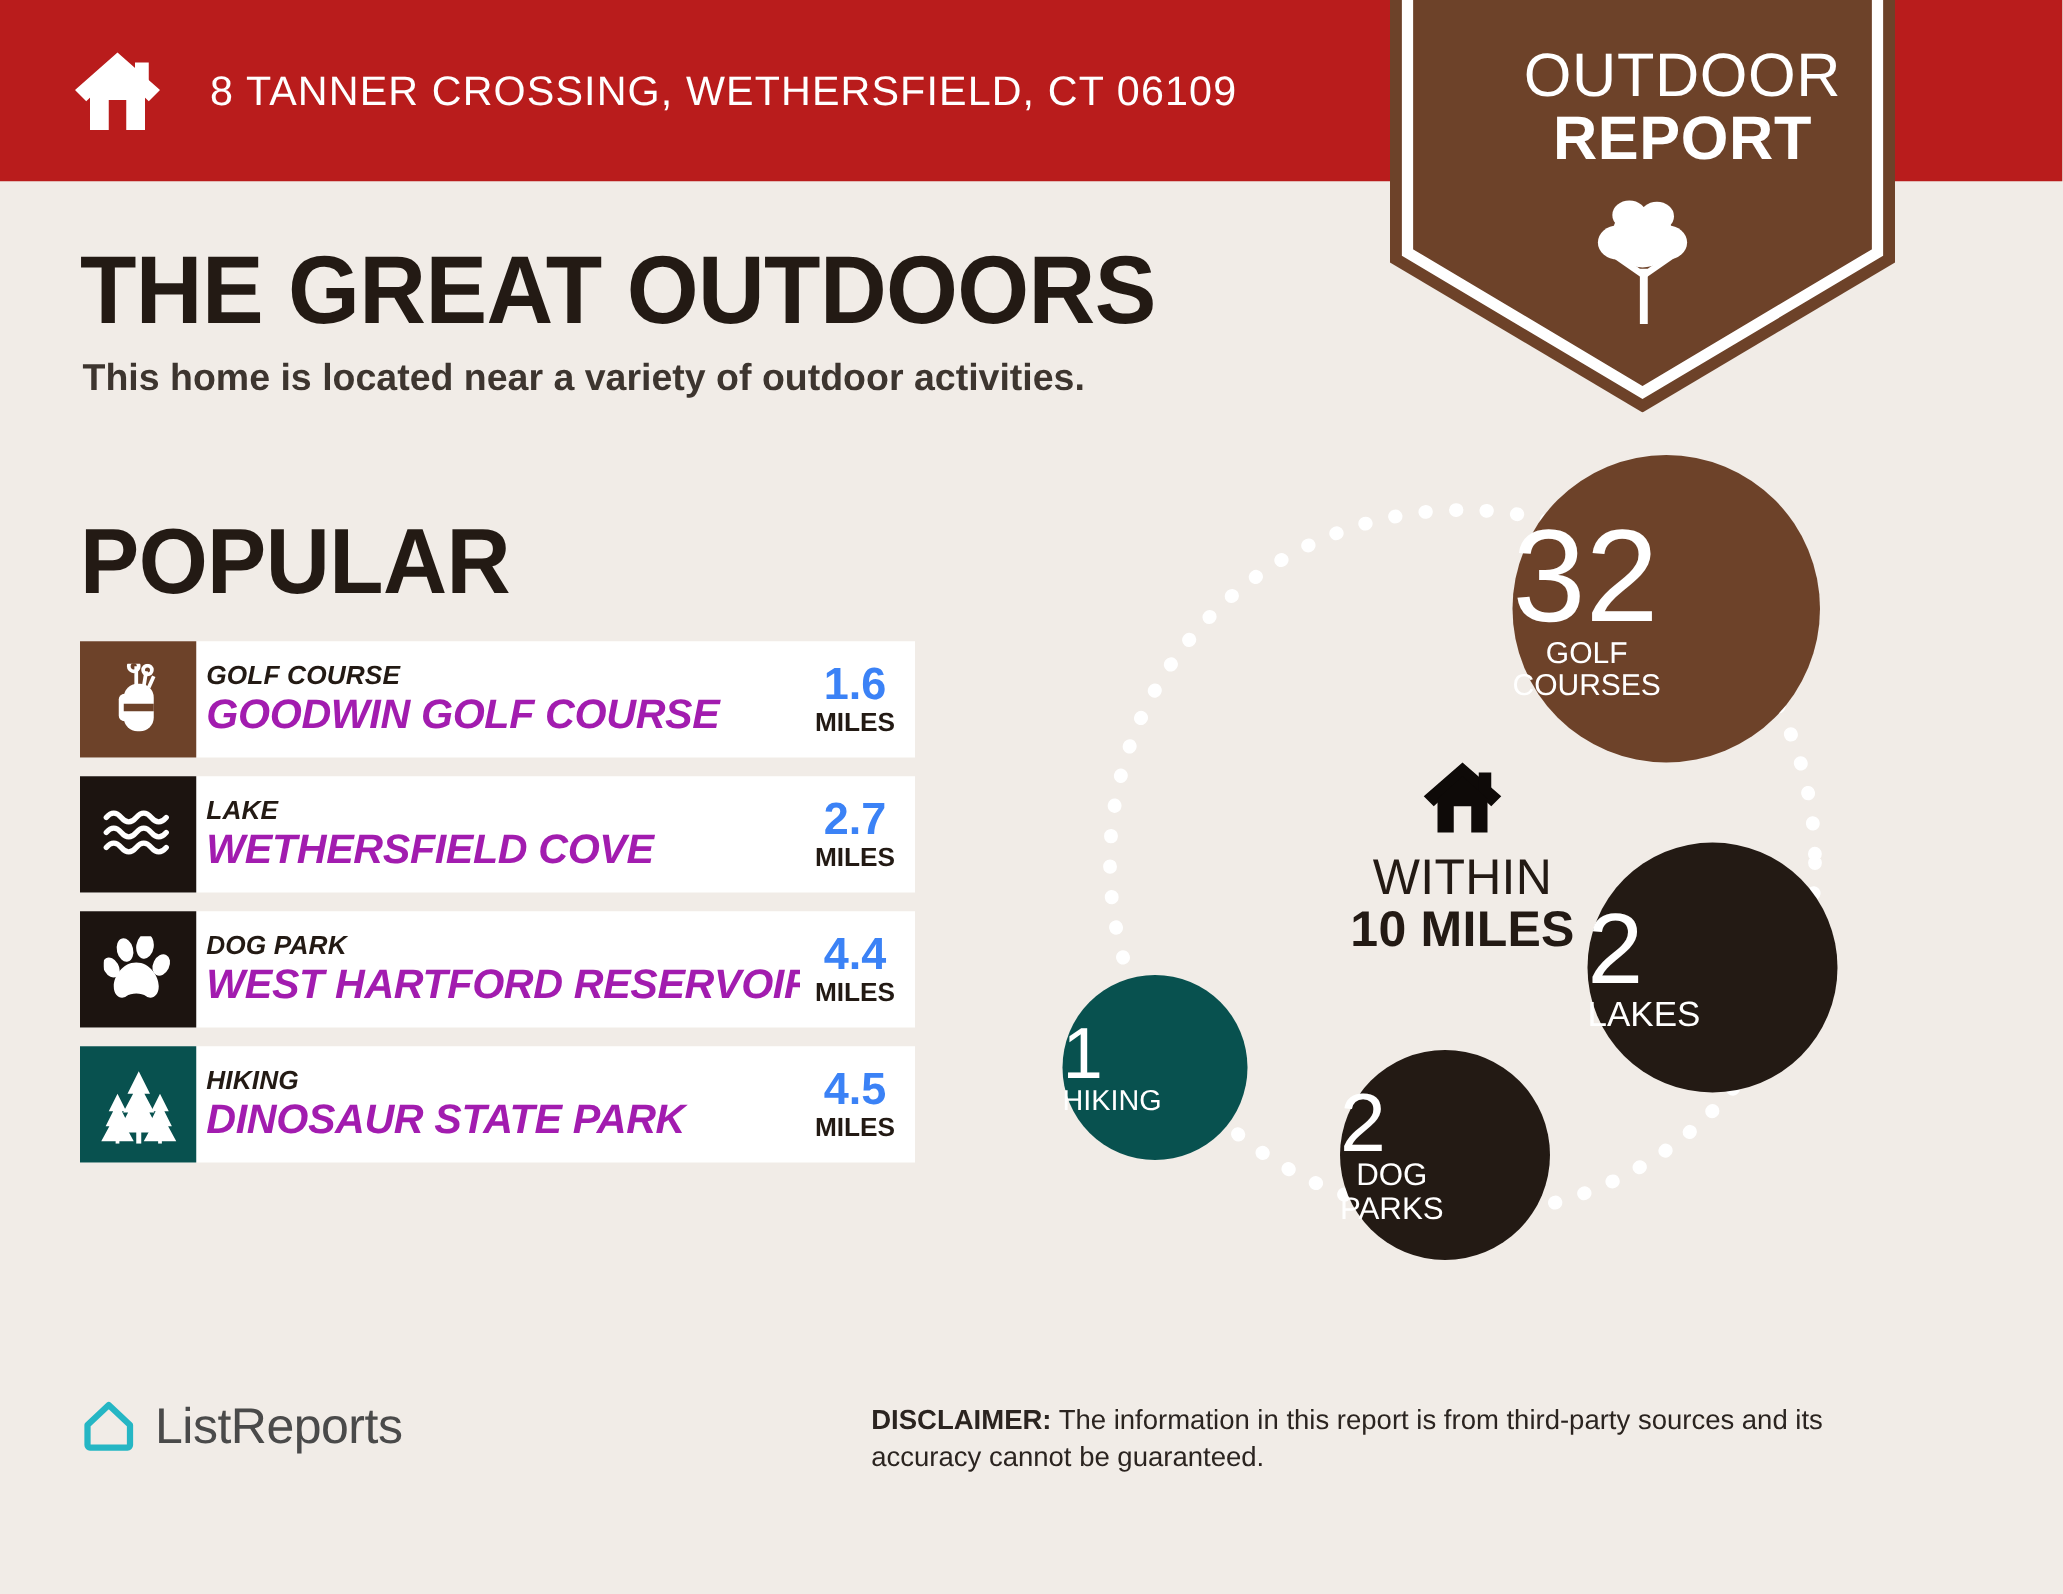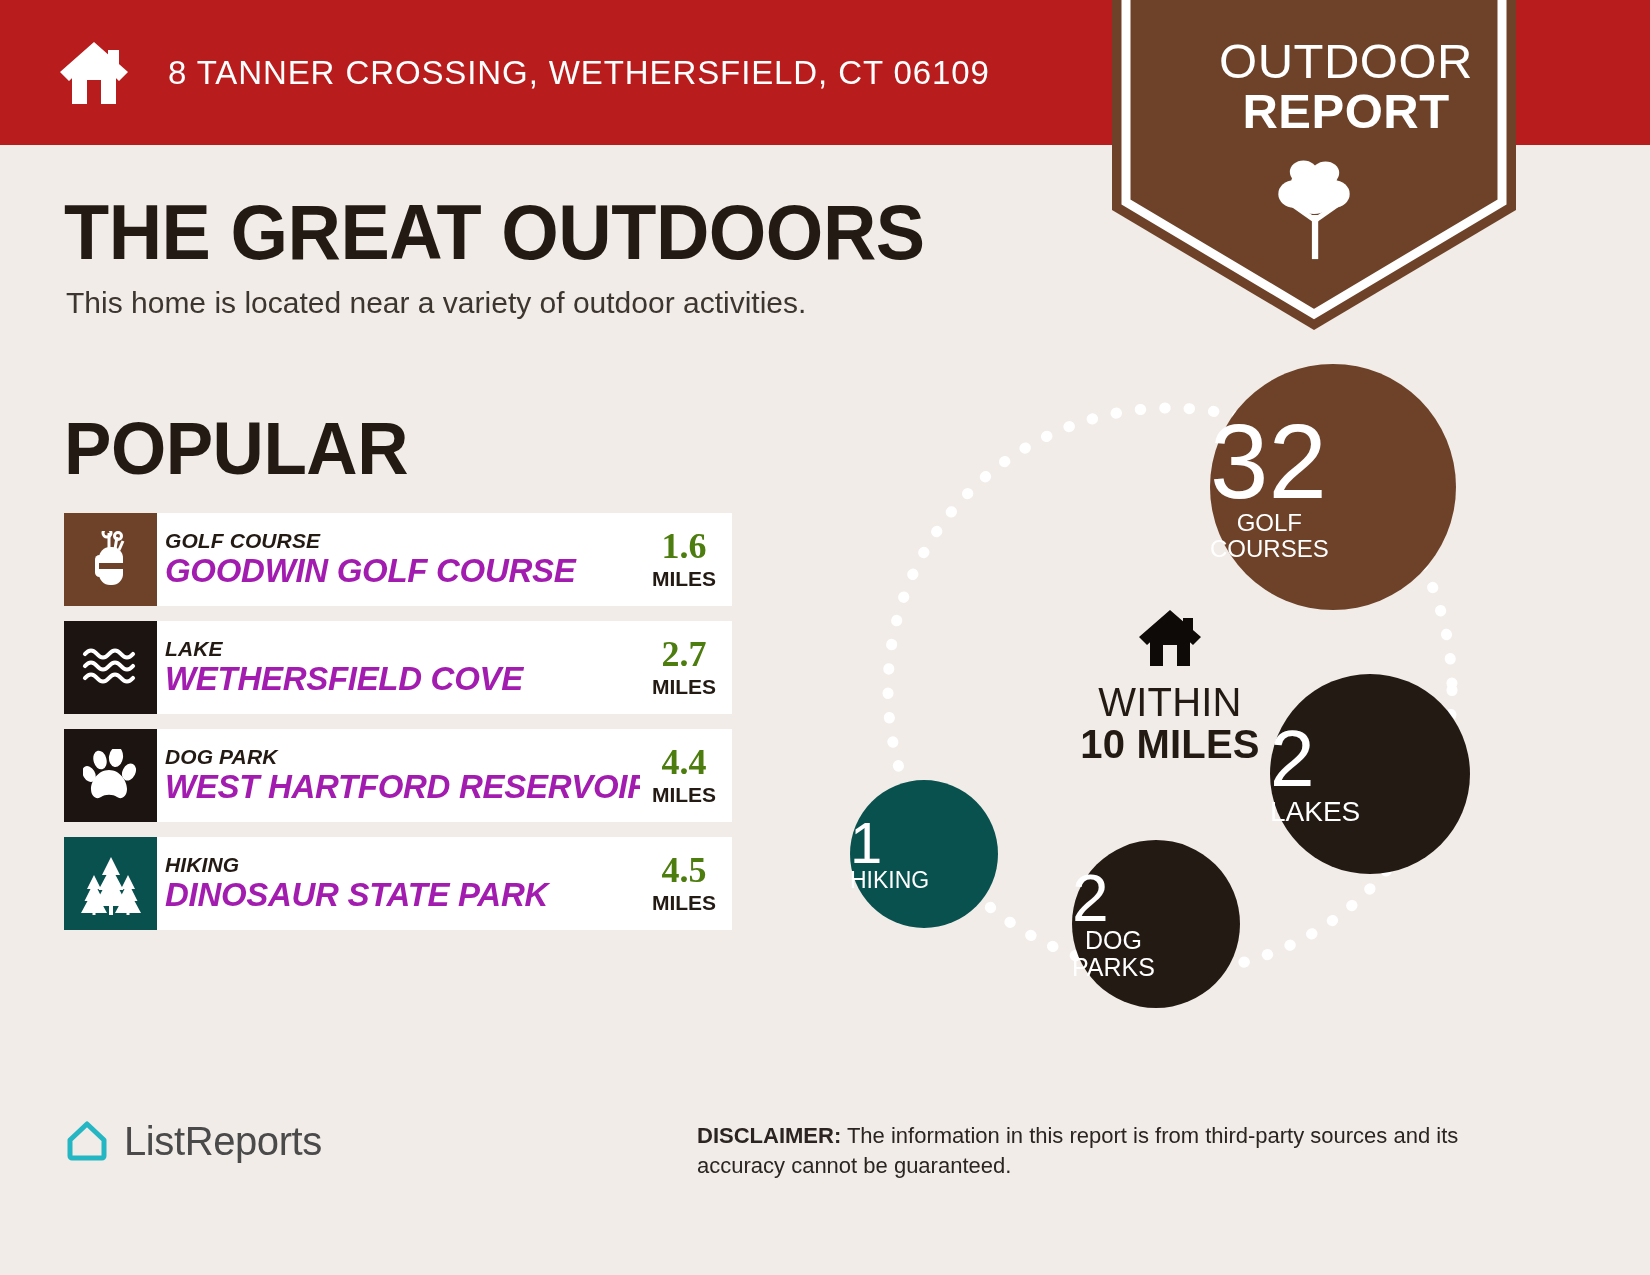--- a/index.html
+++ b/index.html
@@ -45,21 +45,21 @@
 
   
   .main-title {
     position: absolute; left: 64px; top: 188px;
     font-size: 77px; font-weight: 700; color: #231a14;
     letter-spacing: -0.5px; transform: scaleX(0.96); transform-origin: left center;
     white-space: nowrap;
   }
   .subtitle {
     position: absolute; left: 66px; top: 286px;
-    font-size: 30px; font-weight: 400; color: #3d352f;
+    font-size: 30px; font-weight: 700; color: #3d352f;
     white-space: nowrap;
   }
   .popular-title {
     position: absolute; left: 64px; top: 406px;
     font-size: 74px; font-weight: 700; color: #231a14;
     letter-spacing: -0.5px; transform: scaleX(0.96); transform-origin: left center;
   }
 
   
   .poi-list { position: absolute; left: 64px; top: 513px; width: 668px; }
@@ -85,21 +85,21 @@
   .poi-name {
     font-size: 33px; font-weight: 700; color: #a21caf;
     letter-spacing: -0.3px; line-height: 1.12; white-space: nowrap;
   }
   .poi-dist {
     width: 92px; min-width: 92px;
     display: flex; flex-direction: column;
     align-items: center; justify-content: center;
     padding-right: 4px;
   }
-  .poi-dist-num { font-size: 36px; font-weight: 700; color: #4d7c0f; line-height: 1.05; font-family: Liberation Serif, serif; }
+  .poi-dist-num { font-size: 36px; font-weight: 700; color: #3b82f6; line-height: 1.05; }
   .poi-dist-unit { font-size: 21px; font-weight: 700; color: #231a14; line-height: 1.2; }
 
   
   .diagram { position: absolute; left: 820px; top: 352px; width: 700px; height: 700px; }
   .dotted-ring { position: absolute; left: 0; top: 0; width: 700px; height: 700px; }
 
   .bubble {
     position: absolute;
     border-radius: 50%;
     display: flex; flex-direction: column;

